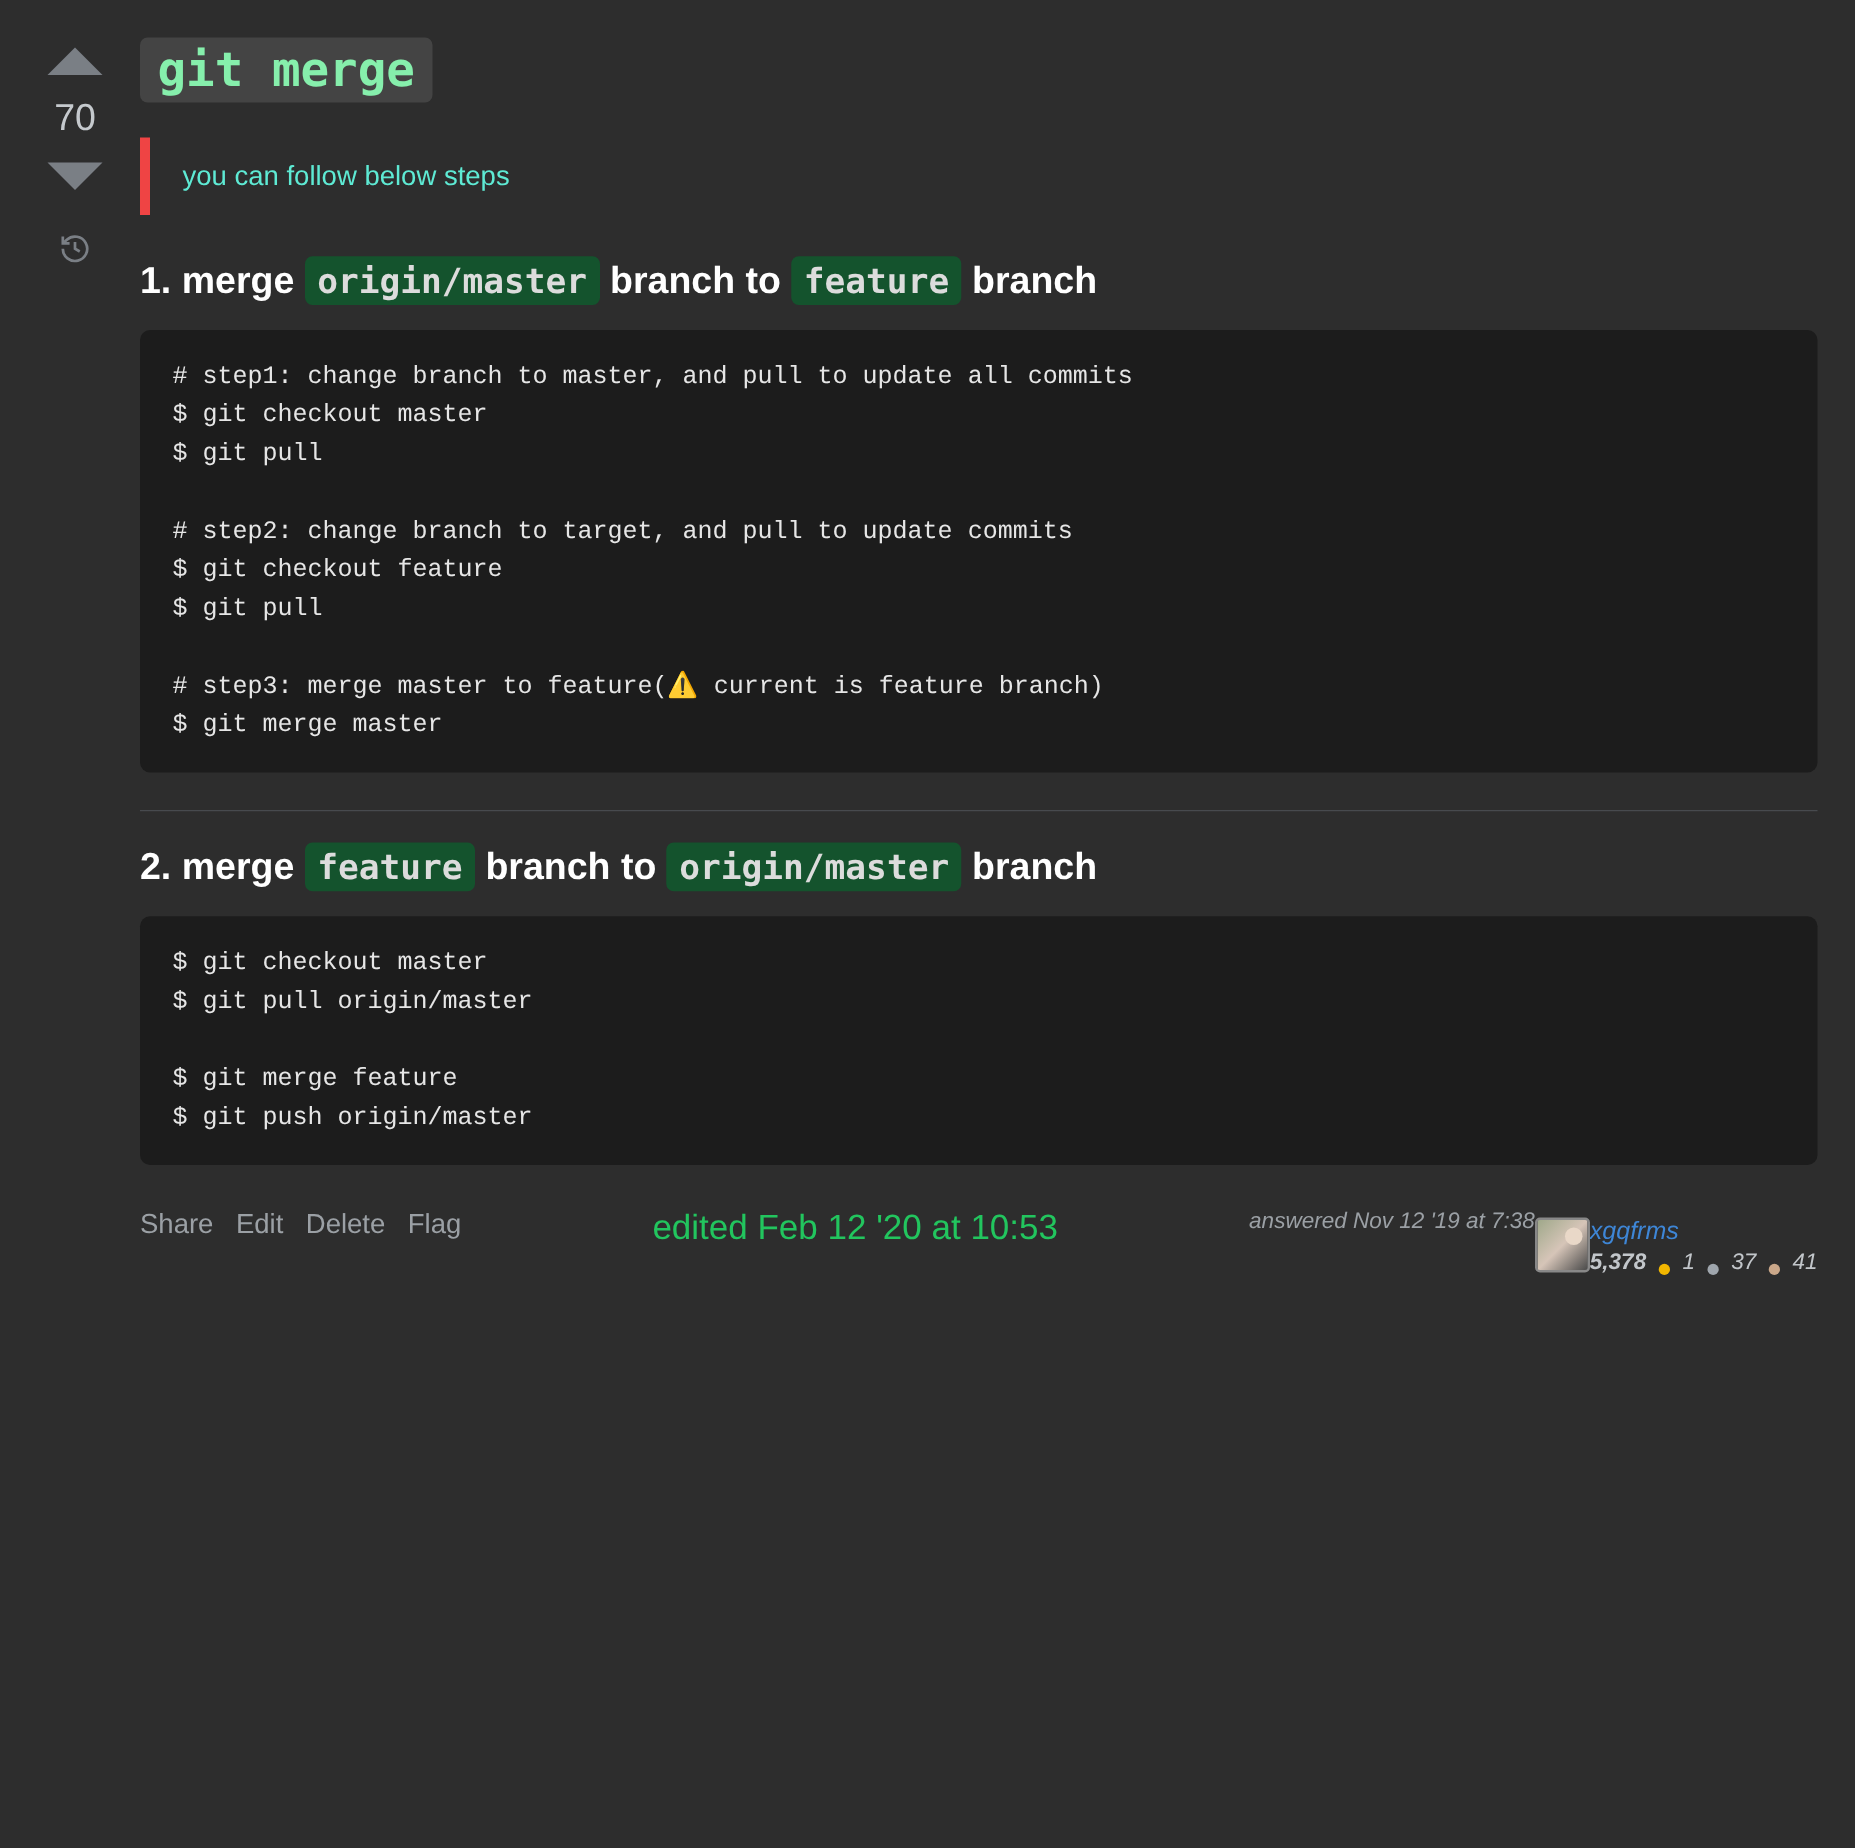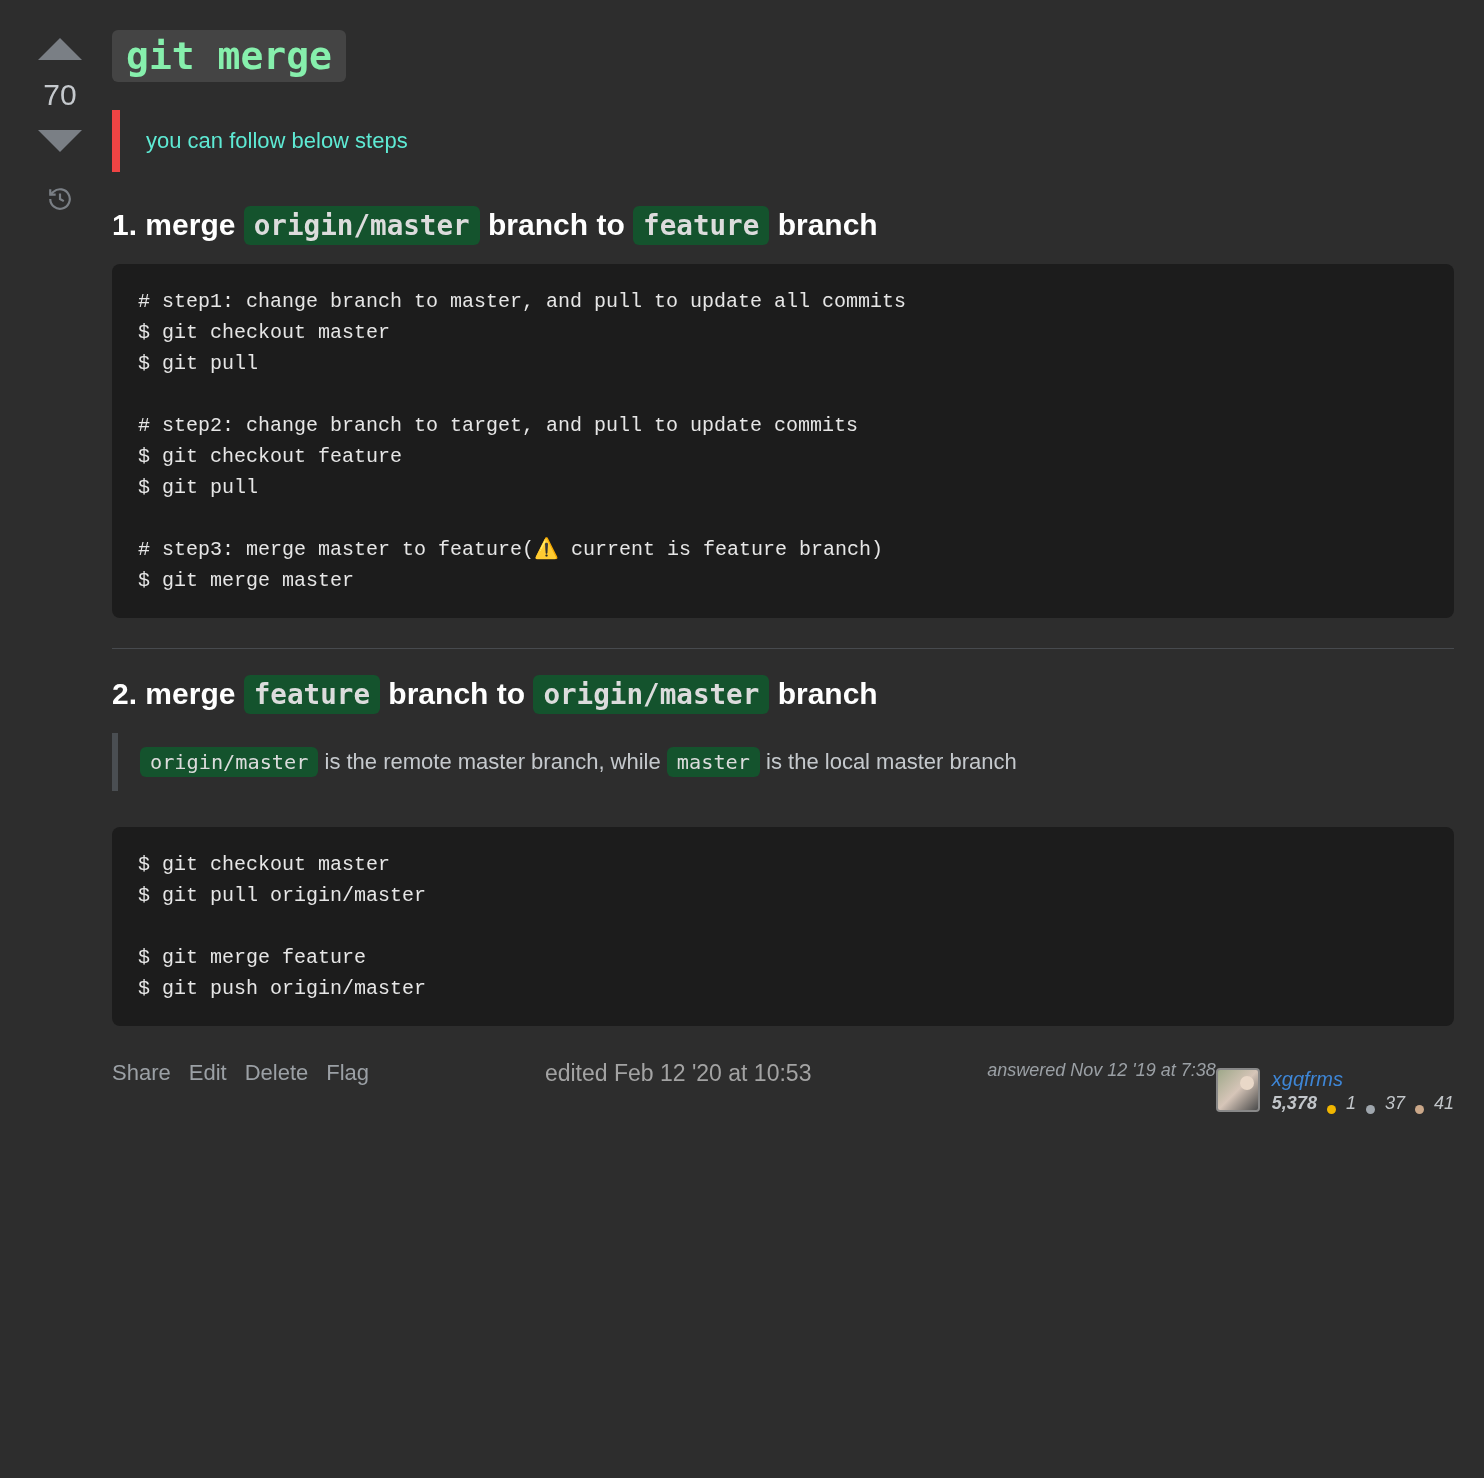--- a/index.html
+++ b/index.html
@@ -98,35 +98,34 @@
     gap: 14px;
   }
   .actions {
     display: flex;
     gap: 18px;
     color: #9ba0a5;
     font-size: 22px;
   }
   .actions span { cursor: pointer; }
   .edited-link {
-    color: #a3a3a3;
-    font-size: 23px;
+    color: #22c55e;
+    font-size: 28px;
     cursor: pointer;
   }
   .user-card {
     display: flex;
     flex-direction: row;
     font-size: 18px;
     color: #9ba0a5;
     min-width: 280px;
     font-style: italic;
   }
   .user-row {
     display: flex;
-    gap: 12px;
     margin-top: 8px;
     align-items: flex-start;
   }
   .avatar {
     width: 44px; height: 44px;
     border-radius: 4px;
     background: linear-gradient(135deg, #9fa88a 0%, #d6c5b8 50%, #4a4a4a 100%);
     position: relative;
     overflow: hidden;
     border: 2px solid #888;
@@ -185,23 +184,20 @@
 
 # step3: merge master to feature(⚠️ current is feature branch)
 $ git merge master</pre>
 
     <hr class="sep">
 
     <h2 class="section-h">
       <span>2. merge </span><code class="inline">feature</code><span> branch to </span><code class="inline">origin/master</code><span> branch</span>
     </h2>
 
-    <blockquote class="note">
-      <code class="inline">origin/master</code><span> is the remote master branch, while </span><code class="inline">master</code><span> is the local master branch</span>
-    </blockquote>
 
     <pre class="codeblock">$ git checkout master
 $ git pull origin/master
 
 $ git merge feature
 $ git push origin/master</pre>
 
     <div class="post-footer">
       <div class="actions">
         <span>Share</span>

